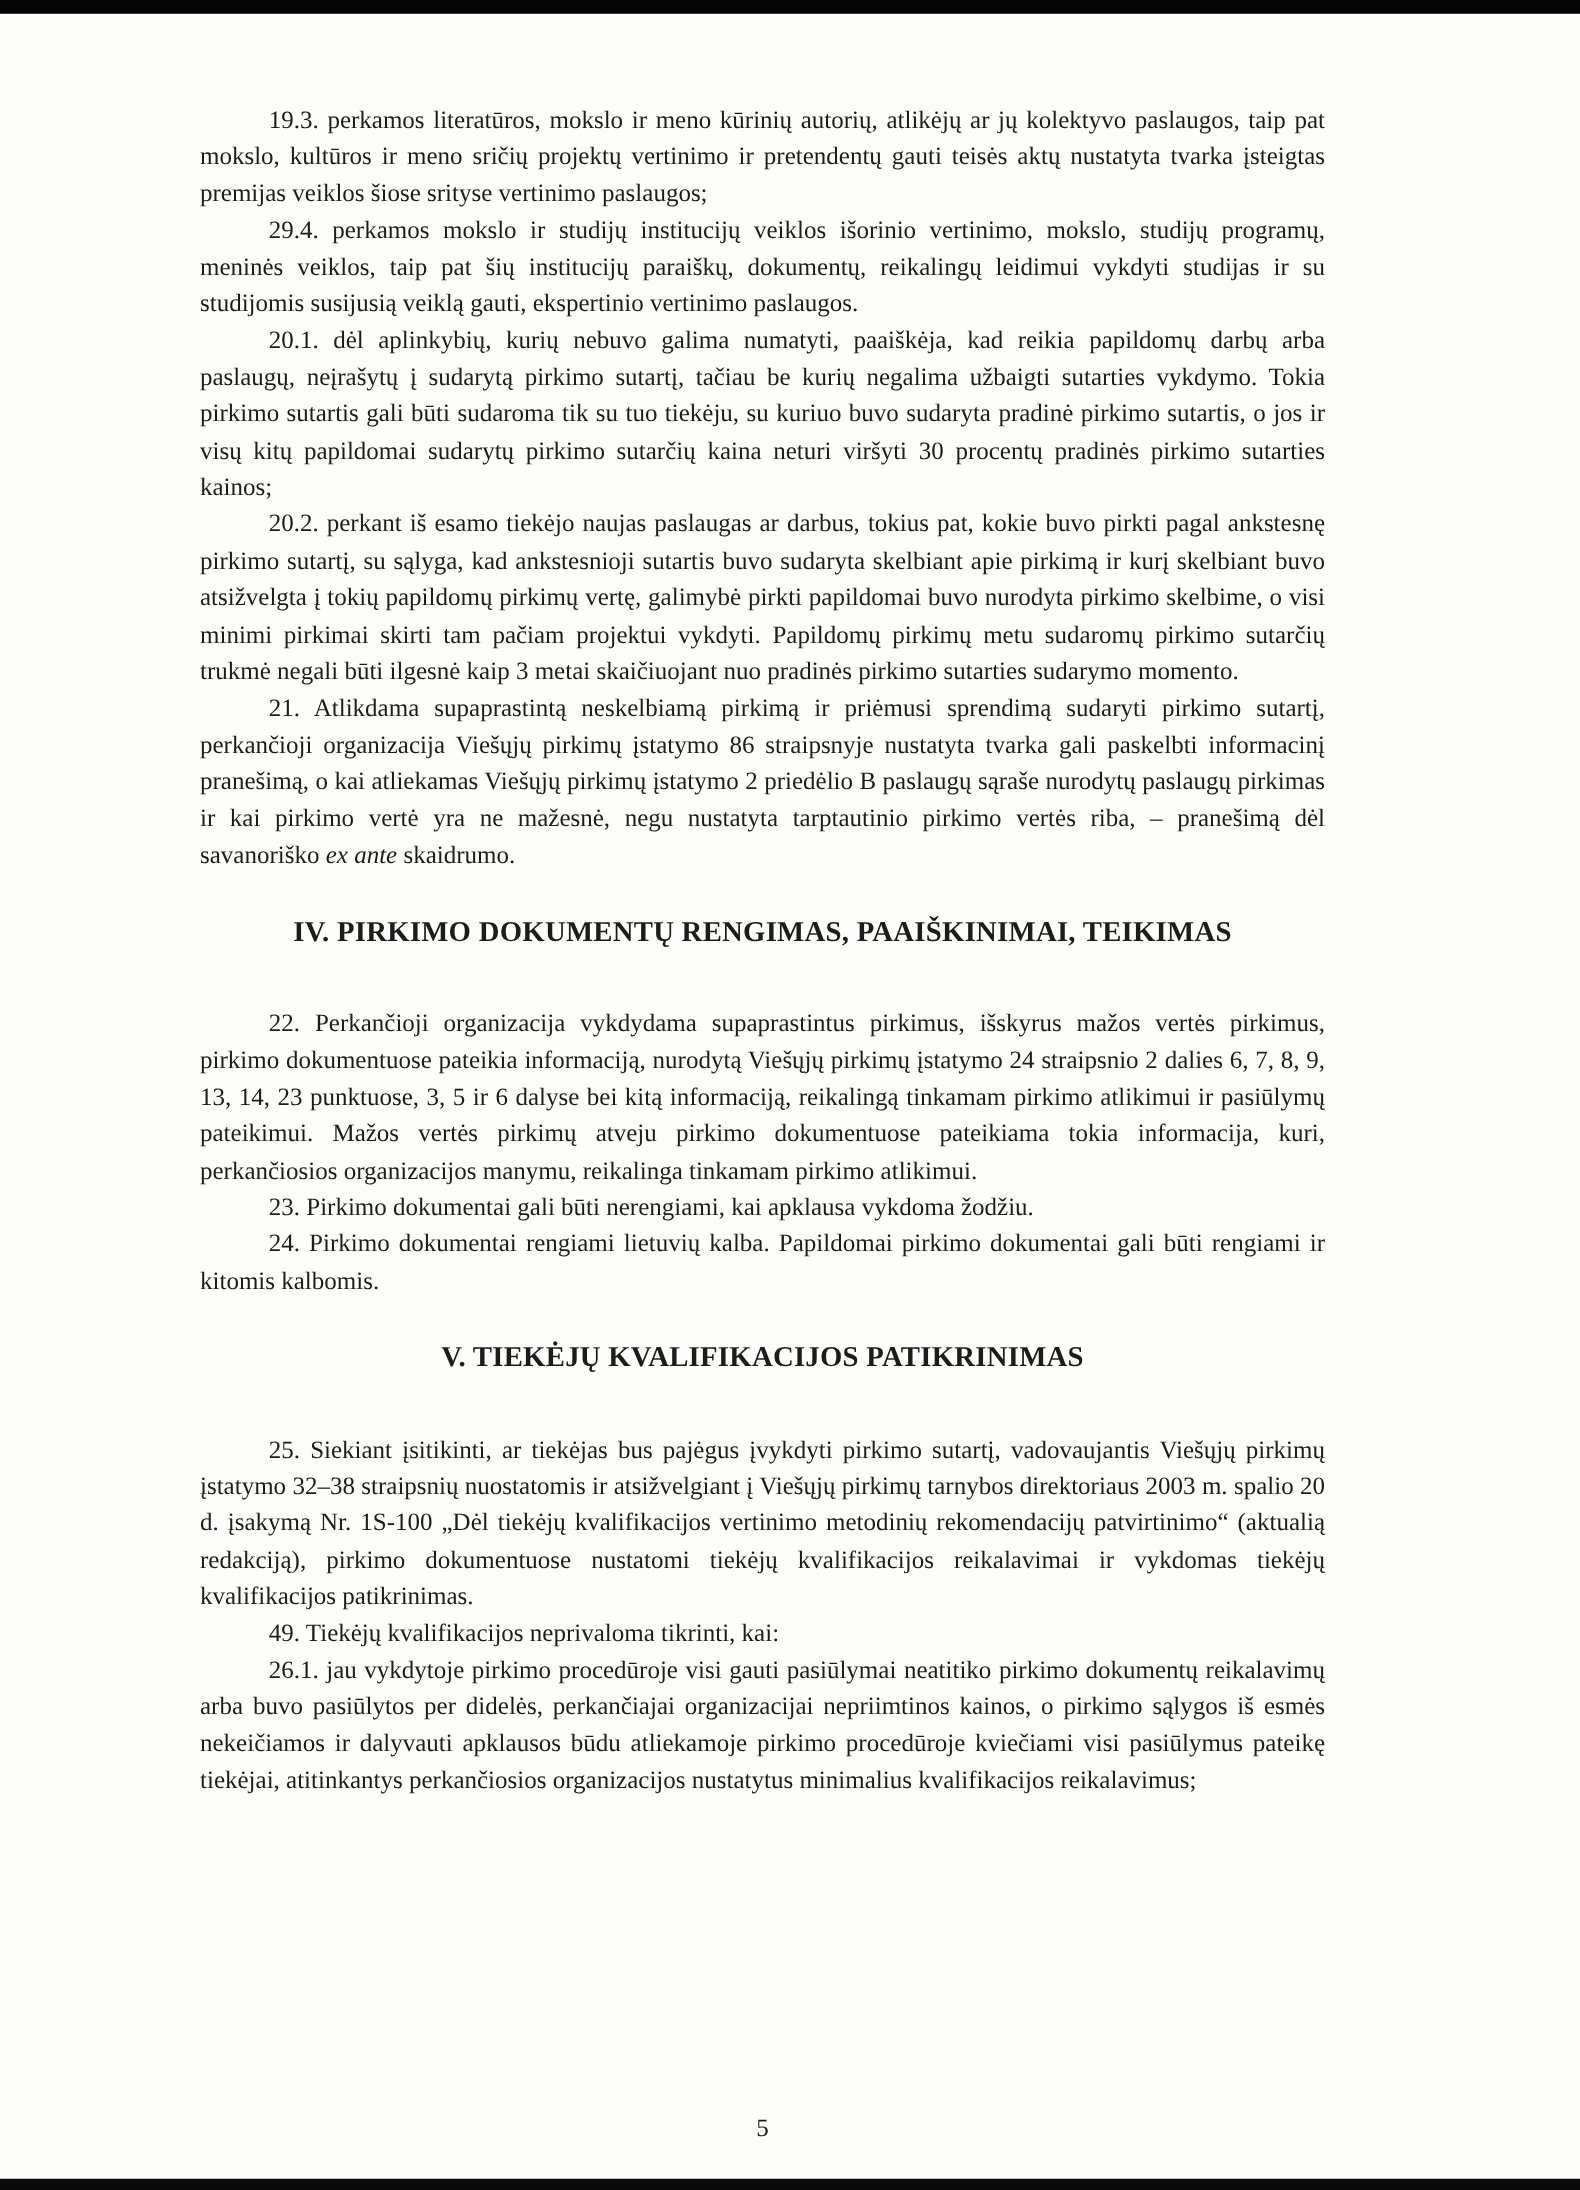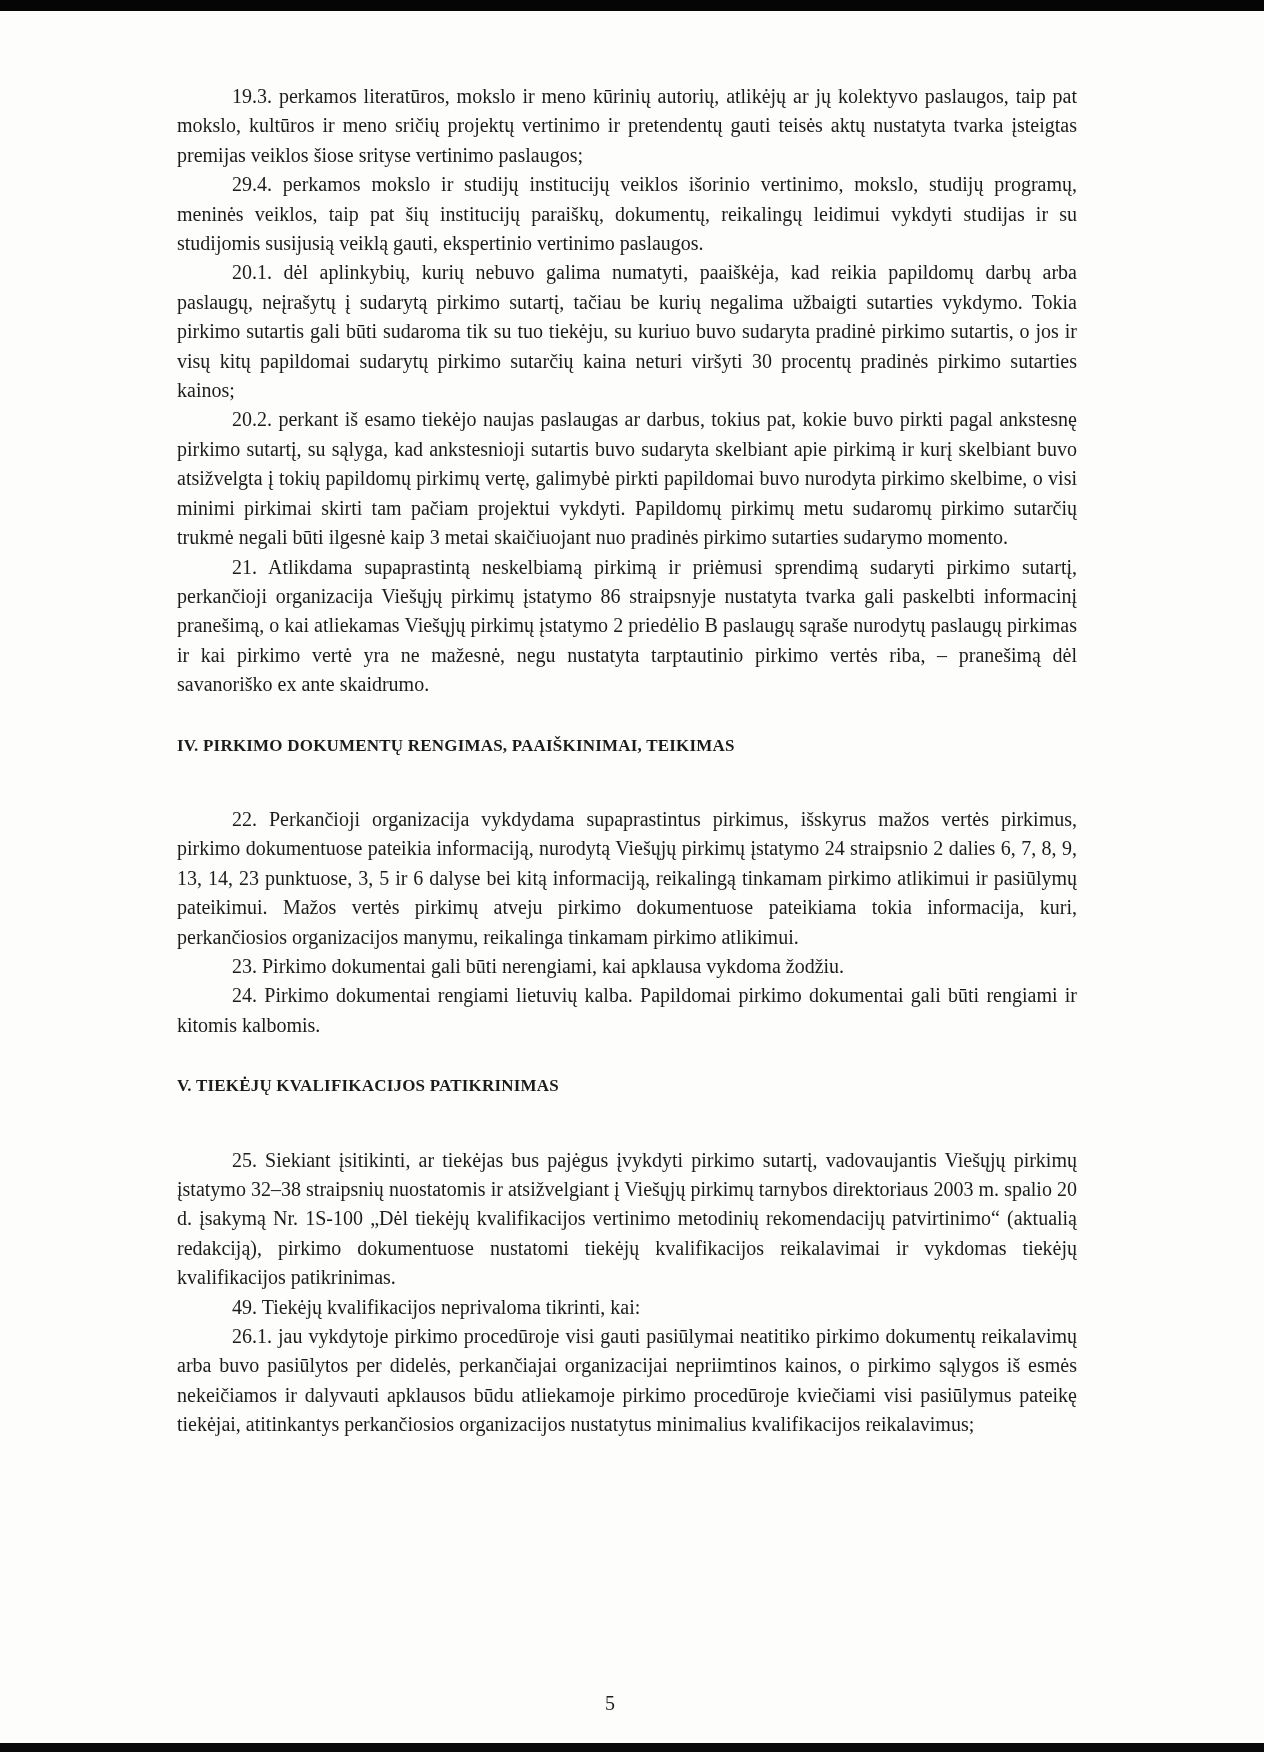--- a/index.html
+++ b/index.html
@@ -33,34 +33,35 @@
     background: #0a0a0a;
   }
   .page-content {
     position: absolute;
     top: 82px;
     left: 160px;
     width: 900px;
     font-size: 20px;
     line-height: 29.4px;
     text-align: justify;
-    margin-left: 17px;
   }
   .para {
     margin: 0;
     text-indent: 55px;
   }
   .heading {
     margin: 31px 0 45px 0;
     text-indent: 0;
+    text-align: center;
     font-weight: bold;
-    font-size: 17px;
+    font-size: 23px;
     letter-spacing: 0.2px;
   }
   .italic {
+    font-style: italic;
   }
   .page-number {
     position: absolute;
     top: 1692px;
     left: 160px;
     width: 900px;
     text-align: center;
     font-size: 20px;
   }
 </style>

